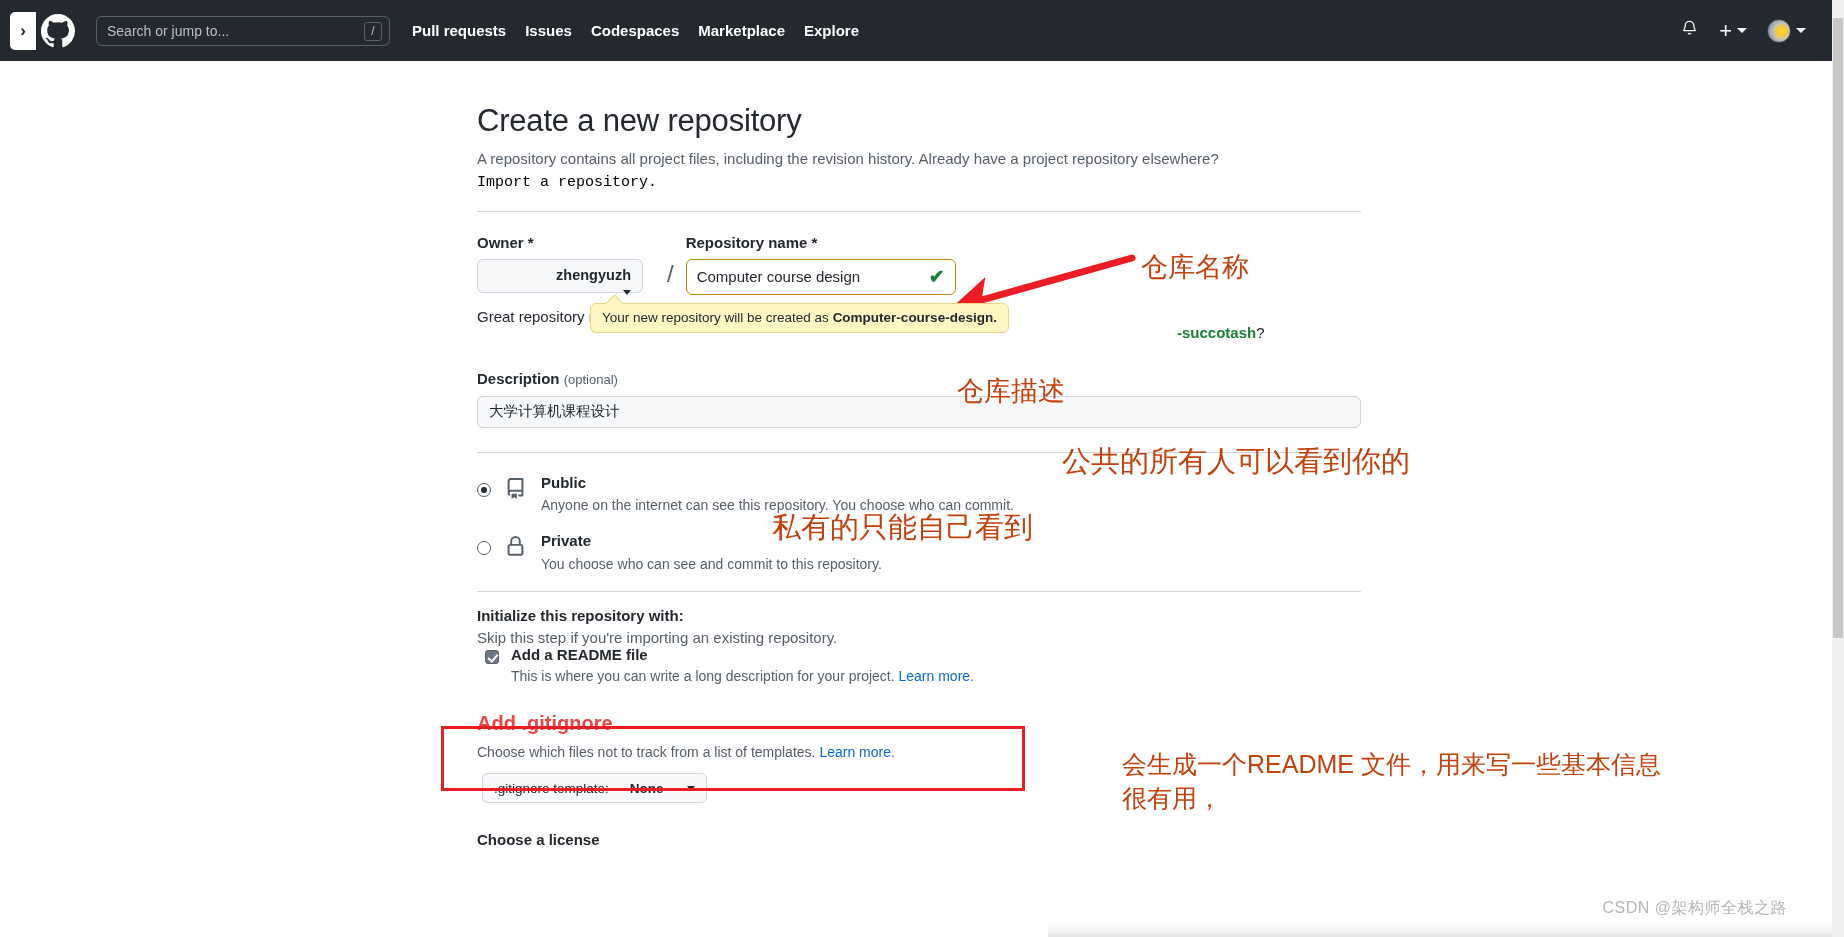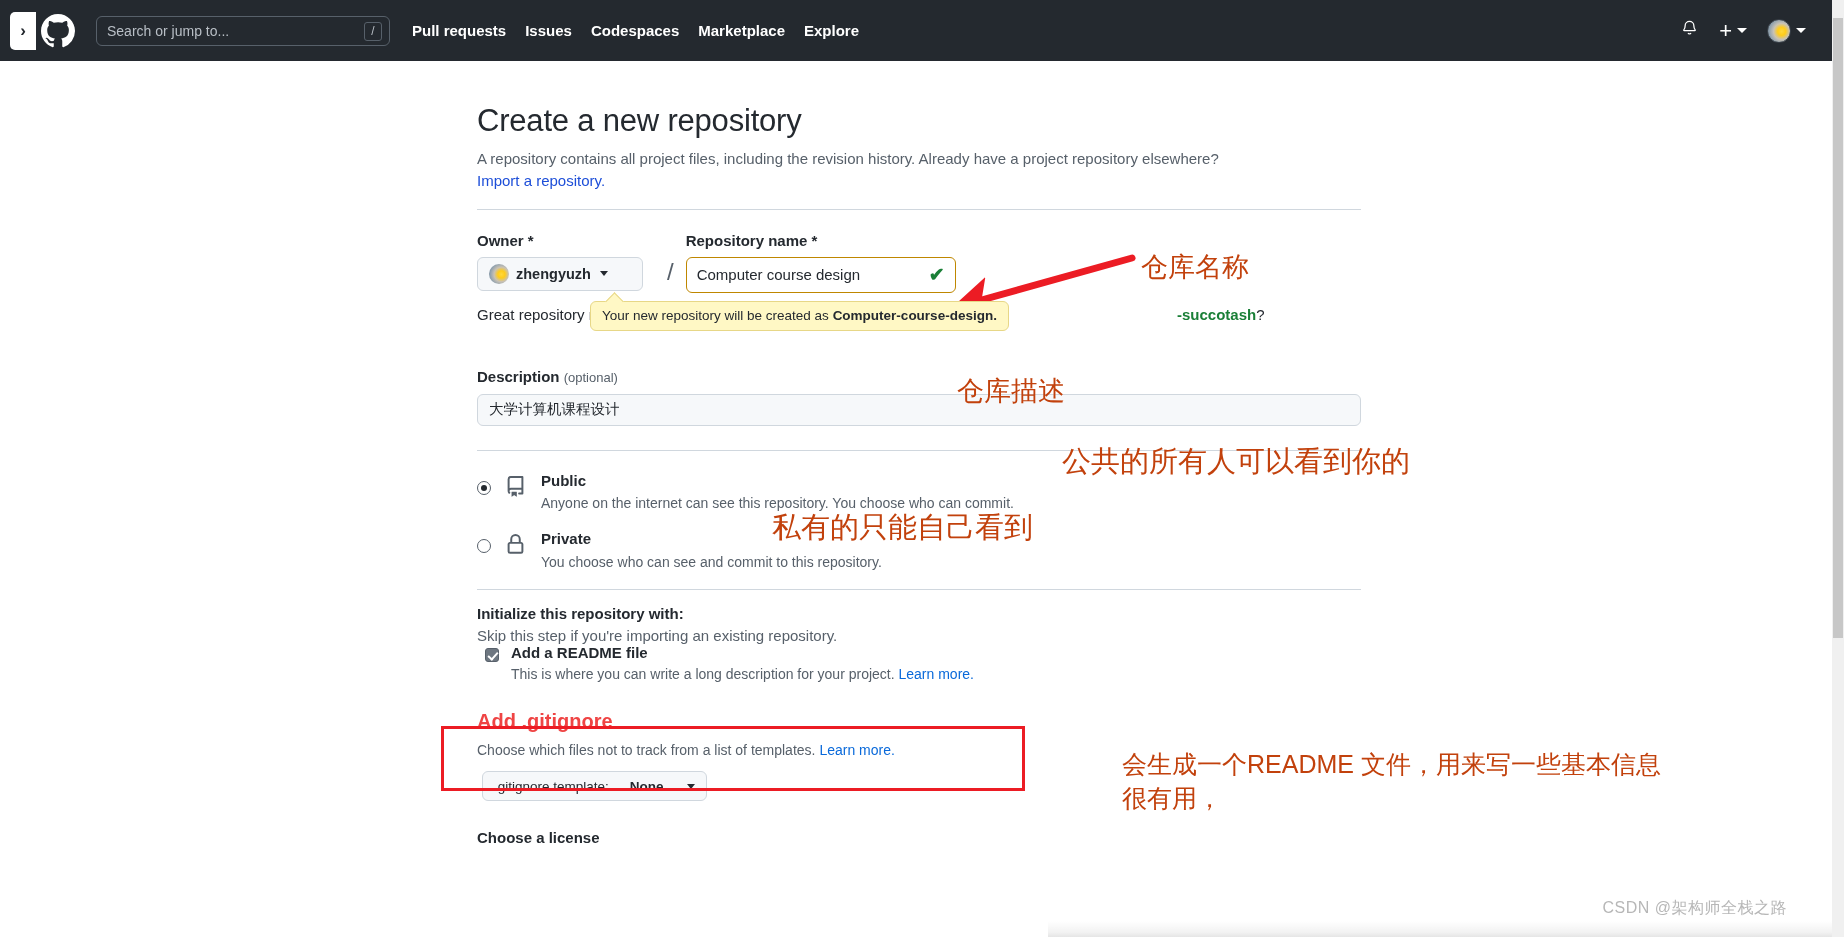--- a/index.html
+++ b/index.html
@@ -181,21 +181,21 @@
     font-weight: 400;
     color: #24292f;
     letter-spacing: -0.2px;
   }
   .subtitle {
     margin-top: 9px;
     font-size: 15px;
     color: #57606a;
     line-height: 1.45;
   }
-  .subtitle a { color: #1d4ed8; text-decoration: none; }
+  .subtitle a { color: #000000; text-decoration: none; font-family: Liberation Mono, monospace; }
 
   hr.rule {
     border: none;
     border-top: 1px solid #d0d7de;
     margin: 17px 0 0 0;
   }
 
   .field-label {
     font-size: 15px;
     font-weight: bold;
@@ -220,25 +220,26 @@
   }
   .repo-col { width: 310px; }
 
   .owner-select {
     margin-top: 8px;
     height: 34px;
     border: 1px solid #d0d7de;
     border-radius: 6px;
     background: #f6f8fa;
     display: flex;
-    align-items: center;
+    align-items: flex-end;
     gap: 7px;
     padding: 0 11px;
     cursor: pointer;
     width: 166px;
+    flex-direction: column;
   }
   .owner-avatar {
     width: 20px; height: 20px;
     border-radius: 50%;
     background: radial-gradient(circle at 62% 52%, #ffd83d 0%, #ffcc1a 22%, #c9c2b5 45%, #8fa0ad 70%, #5c6f80 100%);
   }
   .owner-name { font-size: 14.5px; font-weight: bold; color: #24292f; }
   .caret-dark {
     width: 0; height: 0;
     border-left: 4.5px solid transparent;
@@ -556,21 +557,21 @@
             <span class="req-star">*</span>
           </div>
           <div class="repo-input">
             <span class="val">Computer course design</span>
             <span class="check-ok">✔</span>
           </div>
         </div>
       </div>
 
       <div class="hint-line">
-        <span>Great repository names are </span><span style="position:absolute; left:700px; top:0;">
+        <span>Great repository names are </span><span style="position:absolute; left:700px; top:16px;">
           <span class="hint-suffix">-succotash</span><span class="hint-q">?</span>
         </span>
 
         <div class="tooltip">
           <span>Your new repository will be created as </span><b>Computer-course-design.</b>
         </div>
       </div>
 
       <div class="desc-block">
         <div class="field-label">

